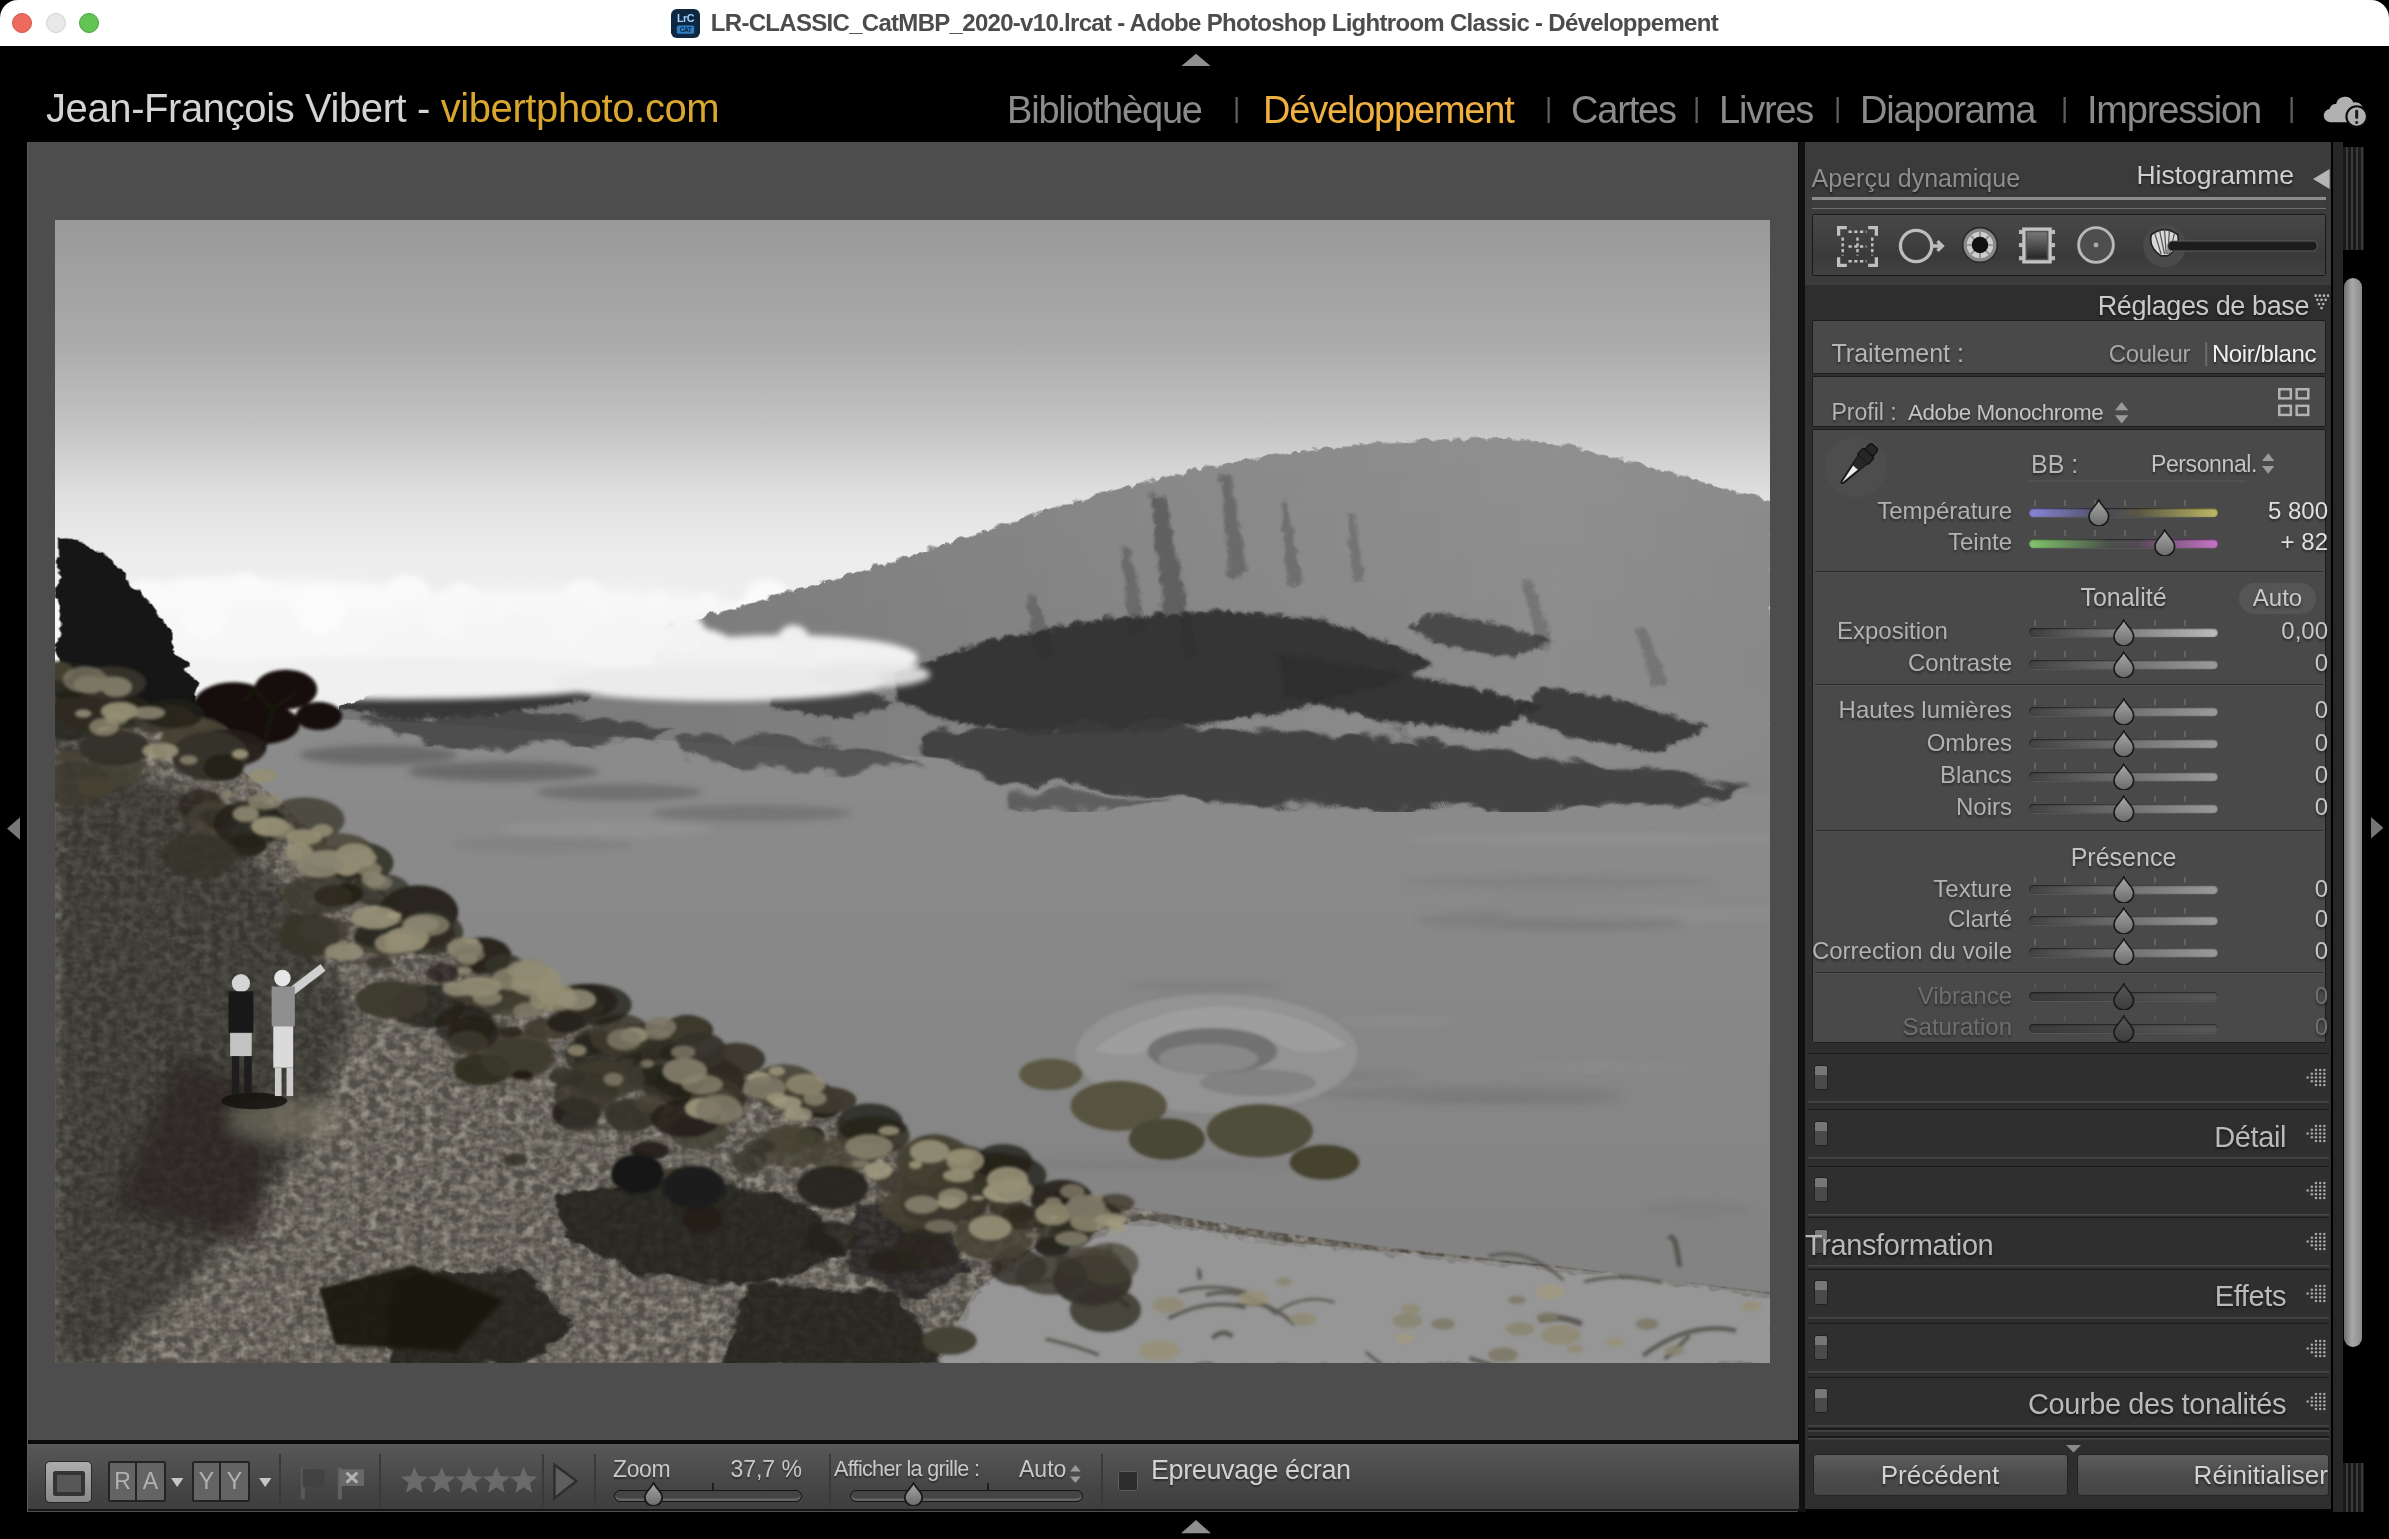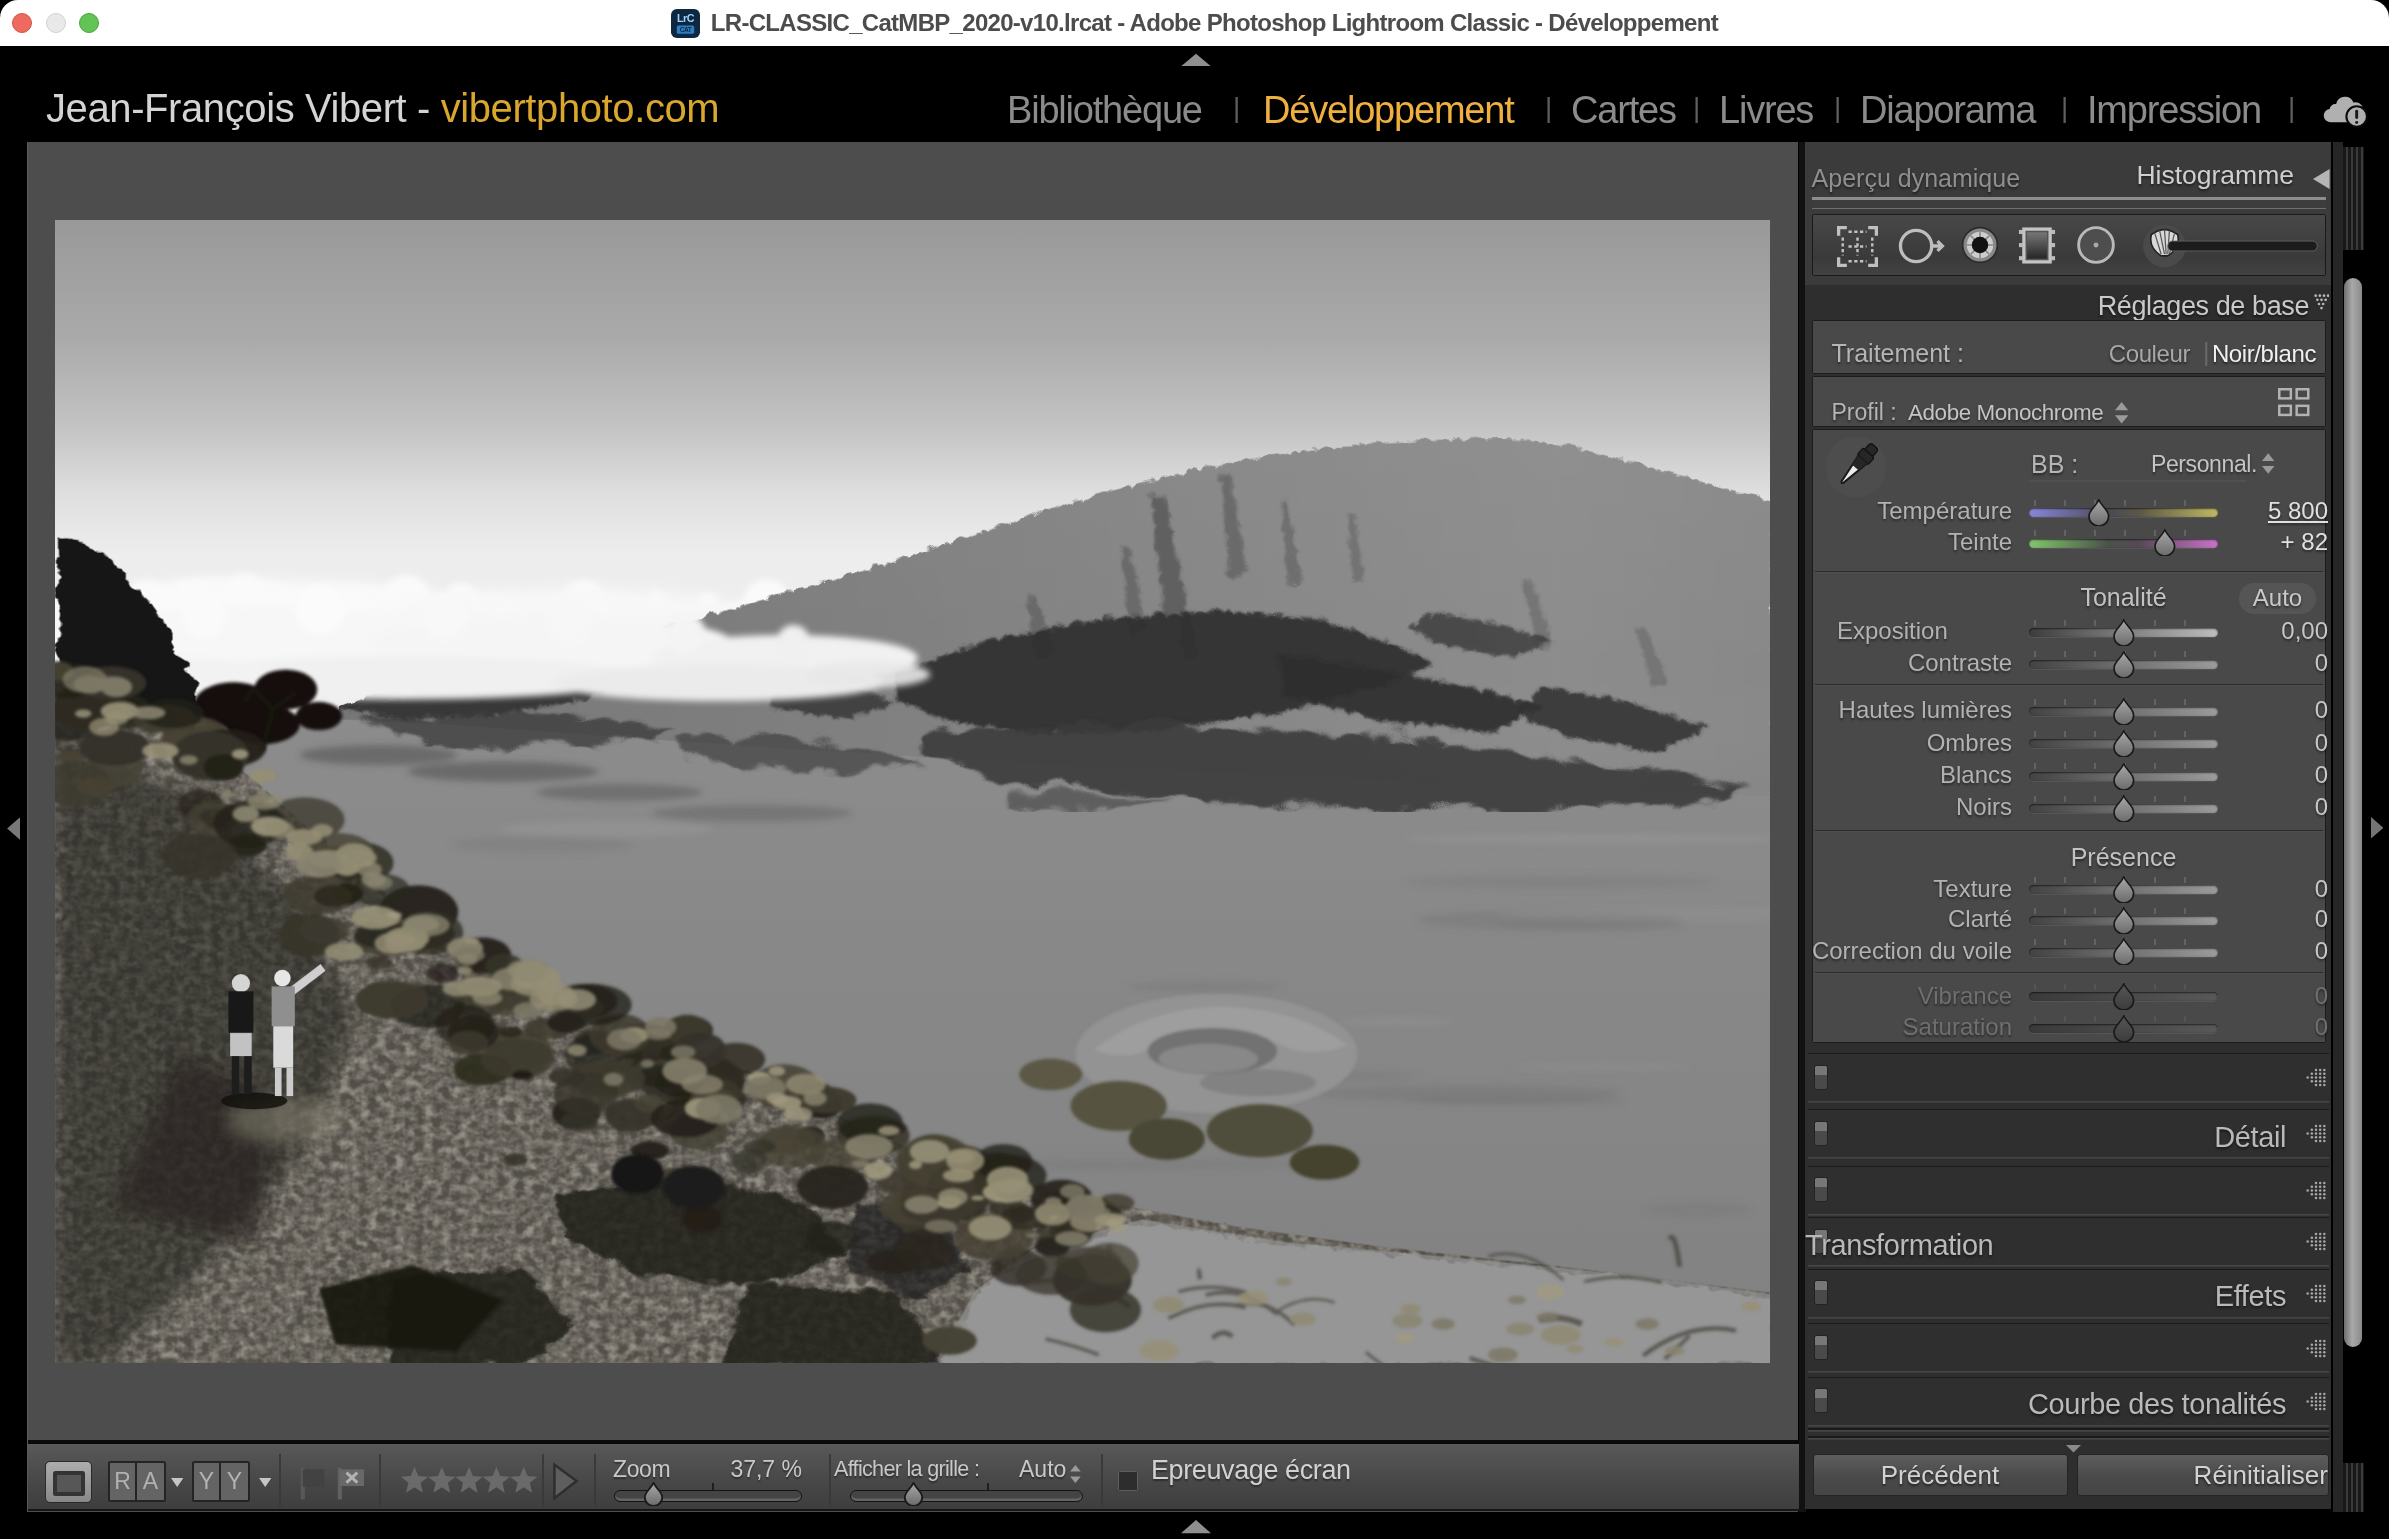--- a/index.html
+++ b/index.html
@@ -876,21 +876,21 @@
       <polygon points="7.5,25 15,15.5 0,15.5" fill="#9a9a9a"></polygon>
     </svg>
     <div class="abs" style="left:224px; top:338px; width:217px; height:1.7px; background:#5a5a5a; opacity:0.45;"></div>
 
     <div class="abs" style="left:0; top:355px; width:207px; text-align:right; font-size:24px; color:#b2b2b2; text-shadow:0 1.7px 2.5px rgba(0,0,0,0.45); white-space:nowrap;">Température</div>
     <div class="abs" style="left:229px; top:358px; width:179px; height:5.8px; opacity:0.55; background:repeating-linear-gradient(90deg,#777 0 1.7px,transparent 1.7px 30px);"></div>
     <div class="abs" style="left:224px; top:366px; width:189px; height:9px; border-radius:5px; background:linear-gradient(90deg,#8886d8 0%,#4a4a58 42%,#5a5747 58%,#beb964 100%); box-shadow:inset 0 0.8px 1.7px rgba(0,0,0,0.7), 0 0.8px 0 rgba(255,255,255,0.10);"></div>
     <svg class="abs" style="left:283px; top:357px;" width="21.6" height="27" viewBox="0 0 26 33">
       <path d="M13 1 C16 9 25 13 25 21 A12 12 0 0 1 1 21 C1 13 10 9 13 1 Z" fill="url(#th)" stroke="#191919" stroke-width="2"></path>
     </svg>
-    <div class="abs" style="left:407px; top:355px; width:116px; text-align:right; font-size:24px; color:#e0e0e0; text-shadow:0 1.7px 2.5px rgba(0,0,0,0.45);text-decoration:underline;">5 800</div>
+    <div class="abs" style="left:407px; top:355px; width:116px; text-align:right; font-size:24px; color:#e0e0e0; text-shadow:0 1.7px 2.5px rgba(0,0,0,0.45);">5 800</div>
     <div class="abs" style="left:0; top:386px; width:207px; text-align:right; font-size:24px; color:#b2b2b2; text-shadow:0 1.7px 2.5px rgba(0,0,0,0.45); white-space:nowrap;">Teinte</div>
     <div class="abs" style="left:229px; top:388px; width:179px; height:5.8px; opacity:0.55; background:repeating-linear-gradient(90deg,#777 0 1.7px,transparent 1.7px 30px);"></div>
     <div class="abs" style="left:224px; top:397px; width:189px; height:9px; border-radius:5px; background:linear-gradient(90deg,#82c66c 0%,#4a524a 42%,#554a55 58%,#c873c8 100%); box-shadow:inset 0 0.8px 1.7px rgba(0,0,0,0.7), 0 0.8px 0 rgba(255,255,255,0.10);"></div>
     <svg class="abs" style="left:349px; top:387px;" width="21.6" height="27" viewBox="0 0 26 33">
       <path d="M13 1 C16 9 25 13 25 21 A12 12 0 0 1 1 21 C1 13 10 9 13 1 Z" fill="url(#th)" stroke="#191919" stroke-width="2"></path>
     </svg>
     <div class="abs" style="left:407px; top:386px; width:116px; text-align:right; font-size:24px; color:#e0e0e0; text-shadow:0 1.7px 2.5px rgba(0,0,0,0.45);">+ 82</div>
     <div class="abs" style="left:10px; top:429px; width:508px; height:0.8px; background:#2b2b2b; box-shadow:0 0.8px 0 #515151;"></div>
     <div class="abs" style="left:224px; top:441px; width:189px; text-align:center; font-size:25px; color:#c2c2c2; text-shadow:0 1.7px 2.5px rgba(0,0,0,0.5);">Tonalité</div>
     <div class="abs" style="left:434px; top:441px; width:77px; height:31px; background:#555; border-radius:15px; text-align:center; font-size:24px; line-height:30px; color:#c9c9c9; text-shadow:0 1.7px 2.5px rgba(0,0,0,0.5);">Auto</div>

